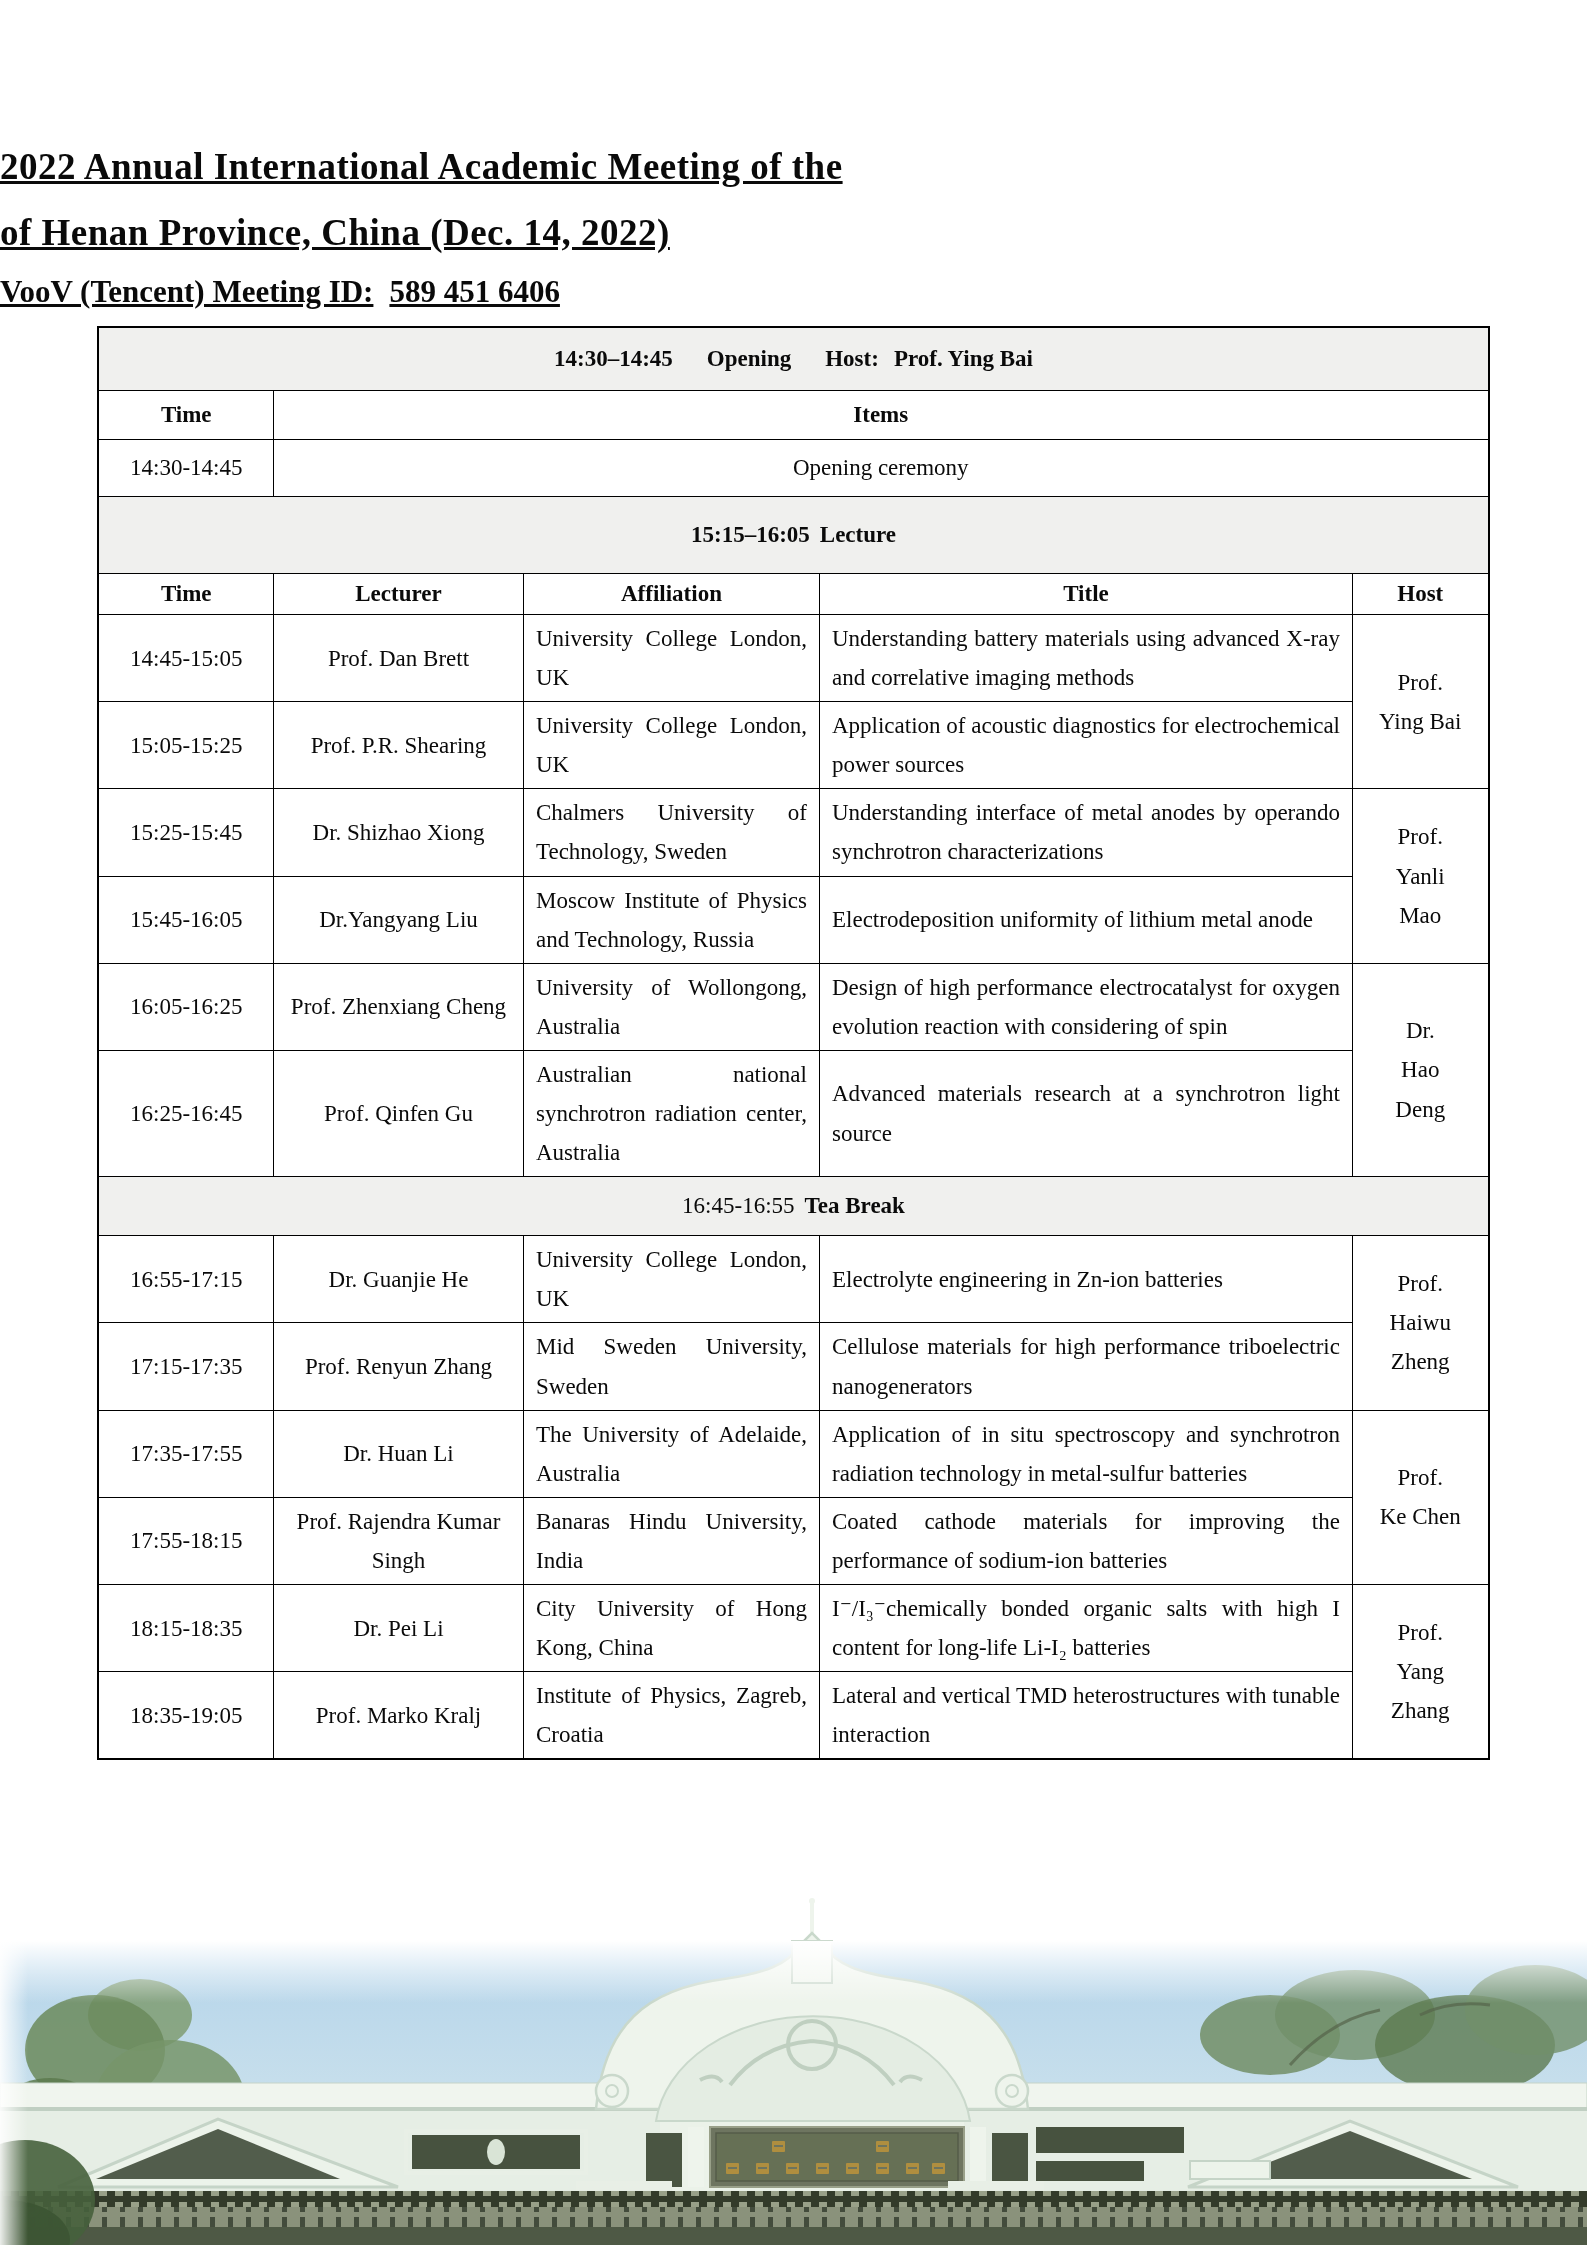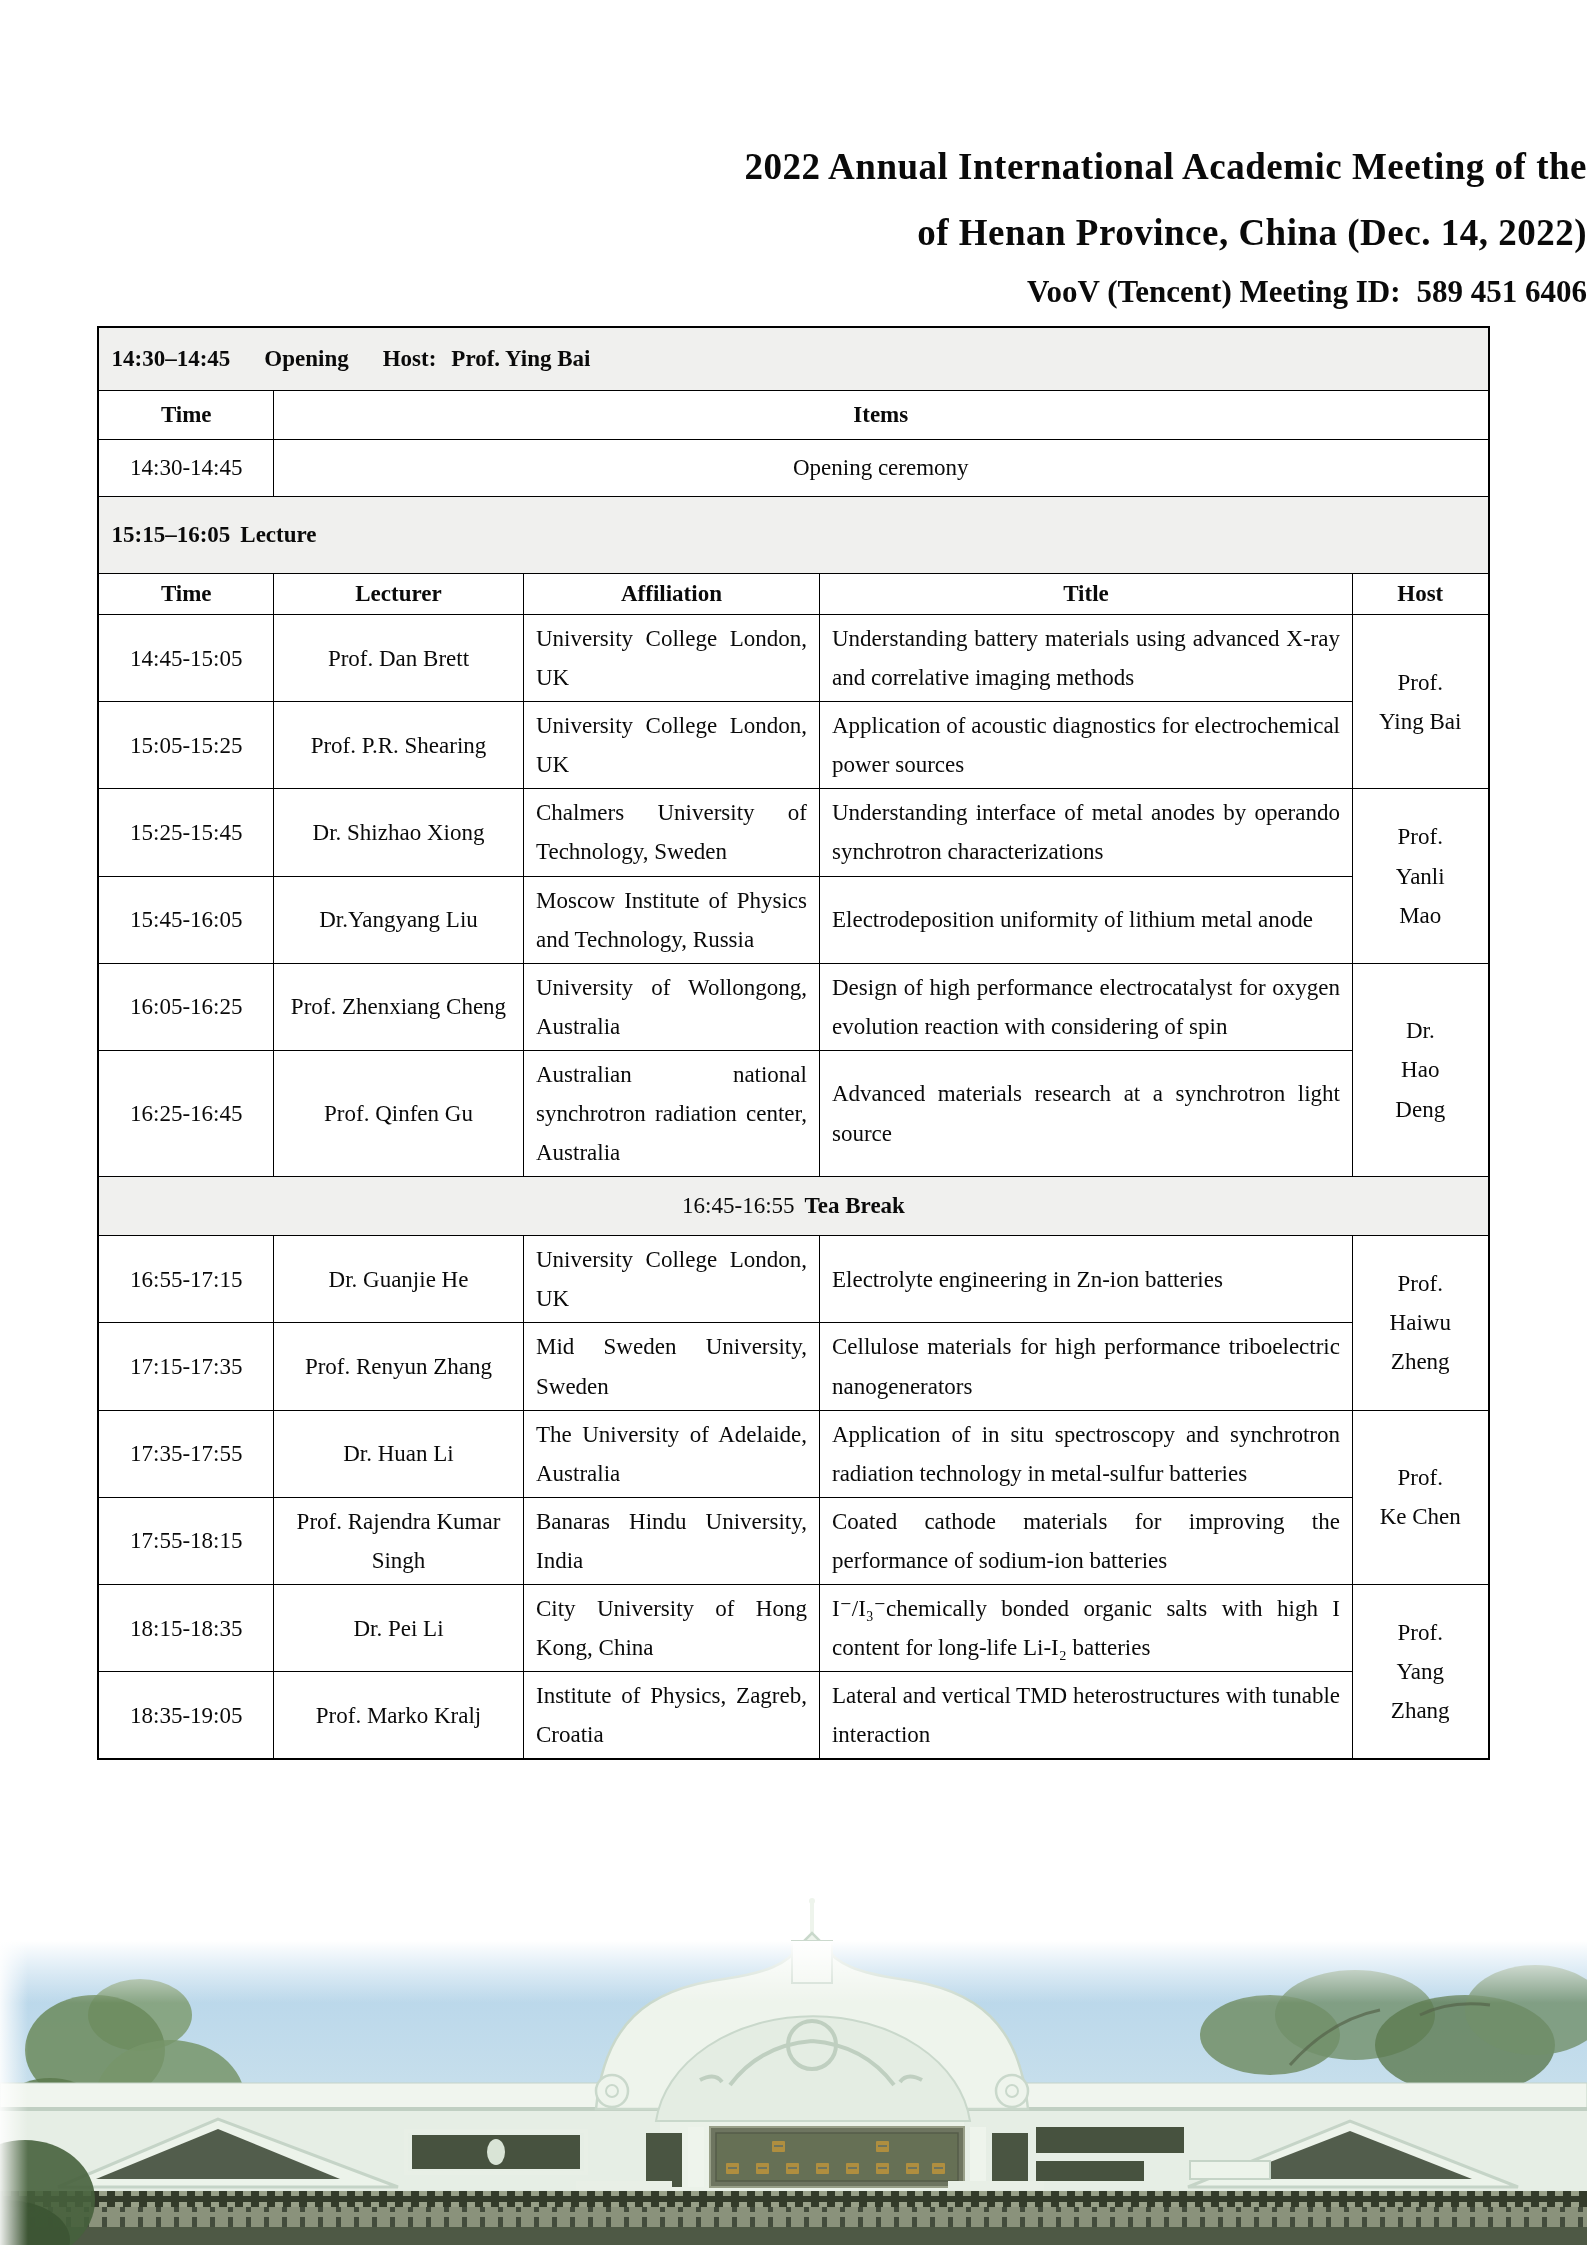--- a/index.html
+++ b/index.html
@@ -1,33 +1,33 @@
 <!DOCTYPE html>
 <html><head>
 <meta charset="utf-8">
 <style>
   html,body{margin:0;padding:0;background:#888;}
   .page{position:relative;width:1587px;height:2245px;background:#ffffff;overflow:hidden;
         font-family:"Liberation Serif","DejaVu Serif",serif;color:#0a0a0a;margin:0 auto;}
   .photo-svg{position:absolute;left:0;top:1895px;width:1587px;height:350px;z-index:0;display:block;}
   .content{position:relative;z-index:1;}
 
-  header{padding-top:134px;text-align:right;}
+  header{padding-top:134px;text-align:left;text-decoration:underline;}
   .title-line{font-size:37px;line-height:66px;font-weight:bold;letter-spacing:.5px;}
   .meeting-line{margin-top:8px;font-size:31px;font-weight:bold;}
   .meeting-id-value{margin-left:16px;}
 
   table.program{width:1390px;margin:16px auto 0;border-collapse:collapse;border:2.5px solid #000;
                 font-size:23px;table-layout:fixed;}
   .program td,.program th{border:1.5px solid #000;padding:4px 12px;vertical-align:middle;
                            overflow-wrap:break-word;}
   .program th{font-weight:bold;}
 
   .bar-cell{background:#f0f0ee;font-weight:bold;text-align:center;}
-  .bar-inner{display:flex;justify-content:flex-start;align-items:baseline;gap:34px;}
+  .bar-inner{display:flex;justify-content:center;align-items:baseline;gap:34px;}
   .host-seg .host-name{margin-left:15px;}
   .opening-bar-row .bar-cell{height:54px;}
   .lecture-bar-row .bar-cell{height:68px;}
   .tea-bar-row .bar-cell{height:50px;}
   .tea-time{font-weight:normal;margin-right:10px;}
 
   .open-hdr-row th{height:40px;}
   .lec-hdr-row th{height:32px;}
   .open-data-row td{height:48px;}
 

